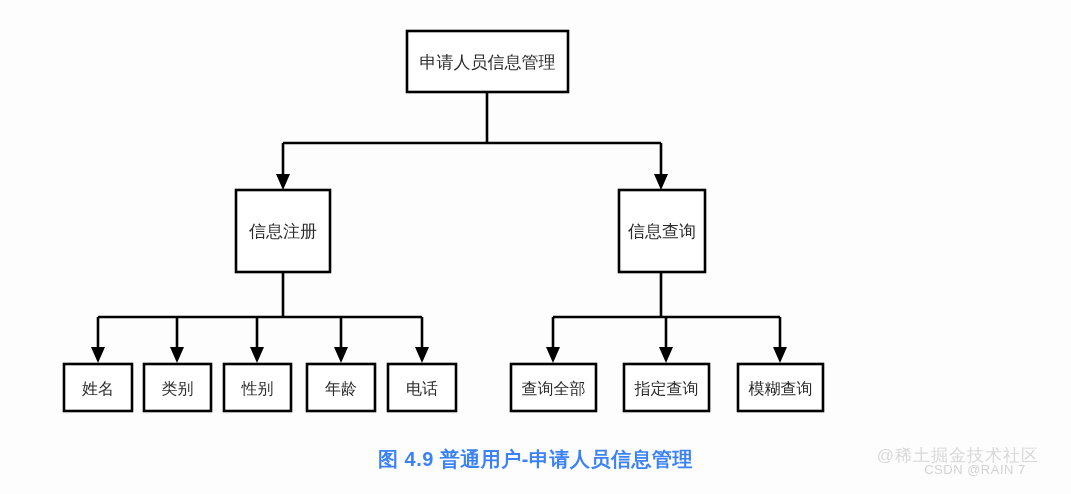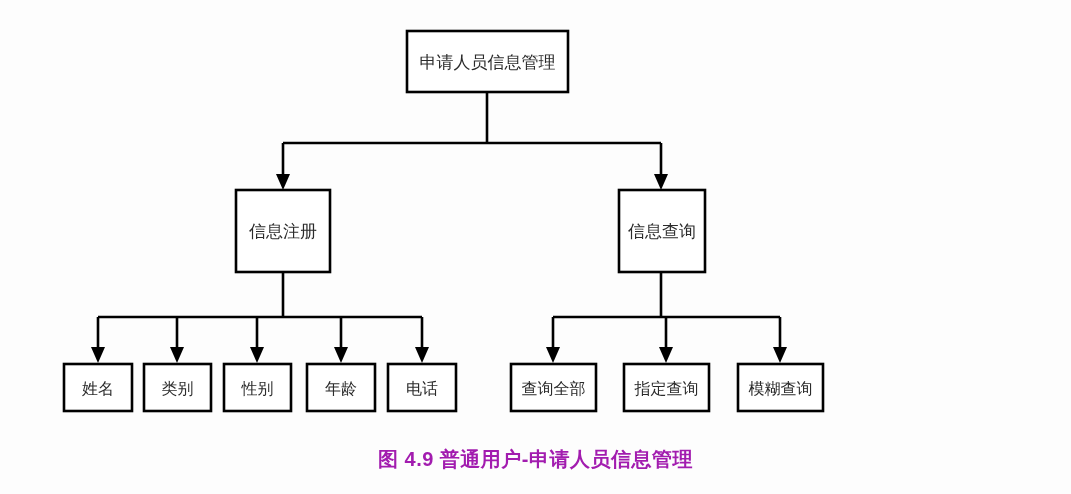--- a/index.html
+++ b/index.html
@@ -52,21 +52,21 @@
   }
   .caption {
     position: absolute;
     left: 0;
     top: 446px;
     width: 1071px;
     text-align: center;
     font-family: "Liberation Sans", "DejaVu Sans", sans-serif;
     font-size: 20px;
     font-weight: 700;
-    color: #a21caf;
+    color: #3b82f6;
     letter-spacing: 0.5px;
   }
   .watermark {
     position: absolute;
     right: 8px;
     top: 446px;
     width: 210px;
     text-align: center;
     pointer-events: none;
     user-select: none;
@@ -196,14 +196,18 @@
 
     <g>
       <rect class="node-box" x="738" y="364" width="85" height="47"></rect>
       <text class="node-label leaf" x="780.5" y="388">模糊查询</text>
     </g>
 
   </svg>
 
   <div class="caption">图 4.9 普通用户-申请人员信息管理</div>
 
+  <div class="watermark">
+    <div class="wm-main">@稀土掘金技术社区</div>
+    <div class="wm-sub">CSDN @RAIN 7</div>
+  </div>
 
 </div>
 
 </body></html>

